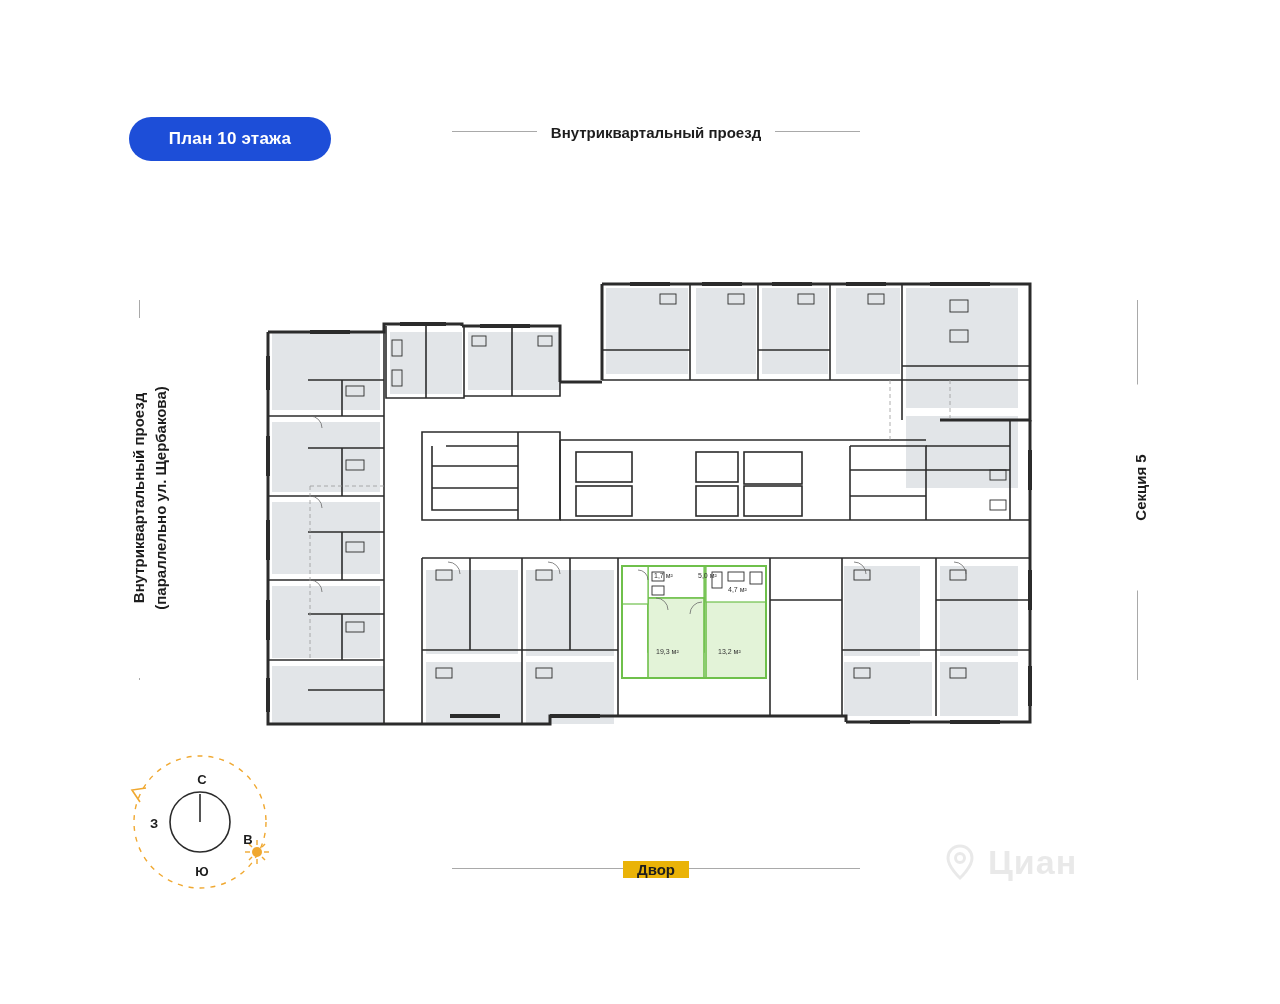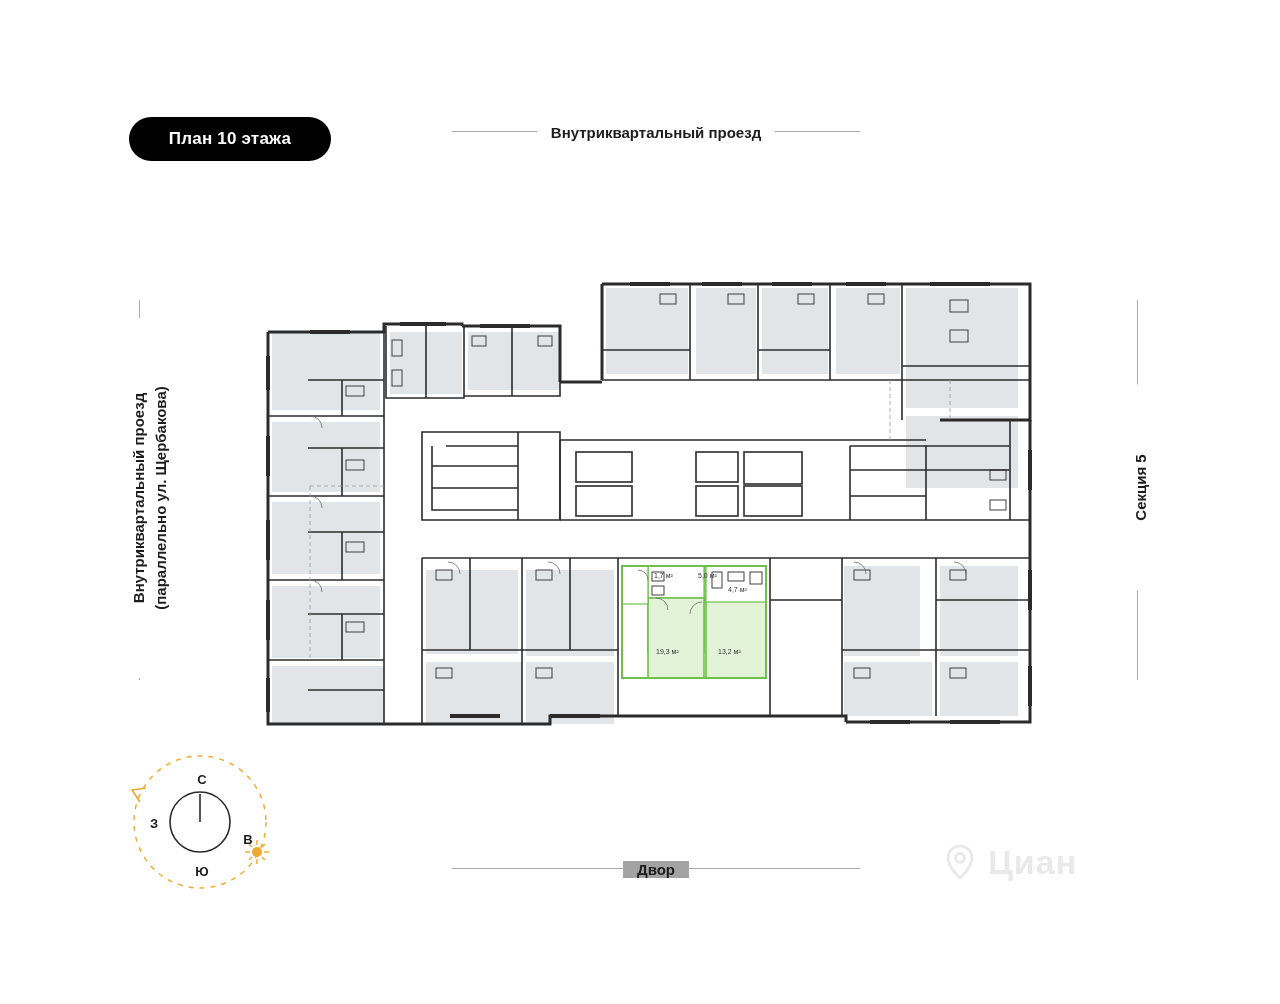--- a/index.html
+++ b/index.html
@@ -17,21 +17,21 @@
   }
 
   
   .floor-badge {
     position: absolute;
     left: 129px;
     top: 117px;
     width: 202px;
     height: 44px;
     border-radius: 22px;
-    background: #000000;
+    background: #1d4ed8;
     color: #ffffff;
     font-size: 17px;
     font-weight: bold;
     display: flex;
     align-items: center;
     justify-content: center;
     letter-spacing: 0.2px;
   }
 
   
@@ -67,21 +67,21 @@
     top: 849px;
     width: 408px;
     height: 40px;
     display: flex;
     align-items: center;
     justify-content: center;
   }
   .caption-bottom .txt {
     font-size: 15px;
     font-weight: bold;
-    background: #a3a3a3;
+    background: #eab308;
     padding: 0 14px;
     z-index: 2;
   }
   .caption-bottom .rule {
     position: absolute;
     left: 0;
     right: 0;
     top: 19px;
     border-top: 1px solid #a9a9a9;
     z-index: 1;

